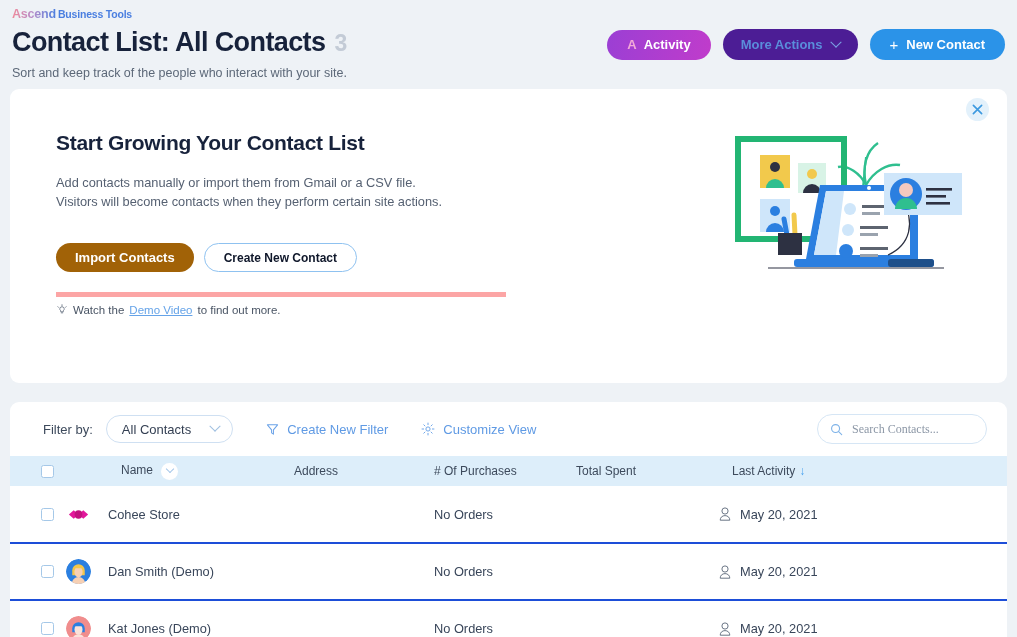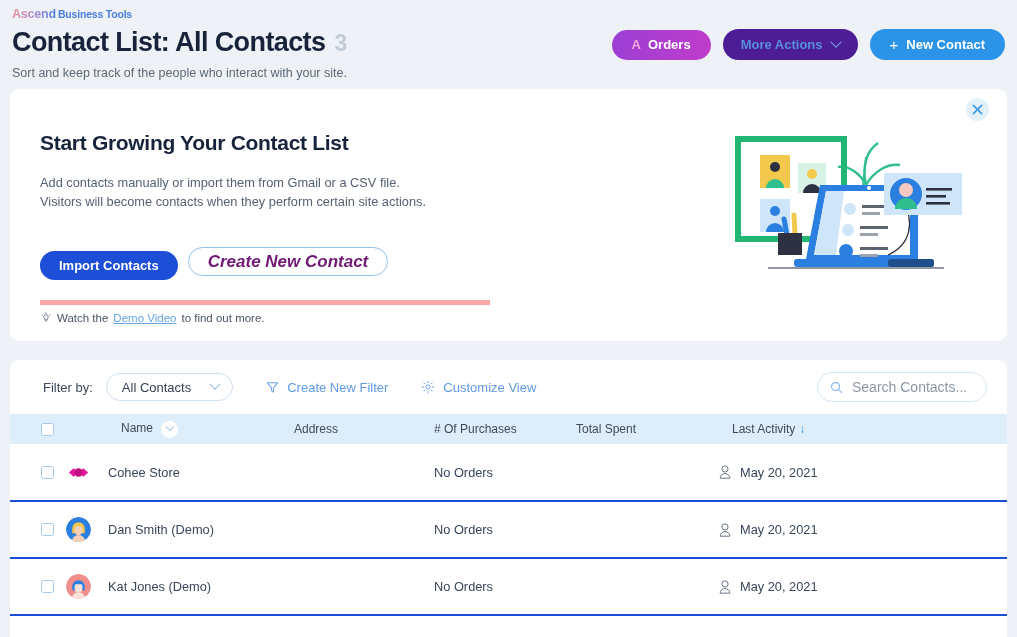--- a/index.html
+++ b/index.html
@@ -40,28 +40,28 @@
   .chev { width: 8px; height: 8px; border-right: 1.6px solid #7ba3e4; border-bottom: 1.6px solid #7ba3e4;
           transform: rotate(45deg) translate(-2px,-2px); display: inline-block; }
   .btn-new {
     background: #2b93e8; color: #fff; font-size: 13px; font-weight: bold;
     border-radius: 20px; height: 31px; padding: 0 20px; gap: 8px;
   }
   .plus { font-size: 15px; font-weight: normal; line-height: 1; }
 
   
   .card { background: #fff; border-radius: 9px; margin: 0 10px; position: relative; }
-  .banner { height: 252px; padding: 42px 0 0 30px; overflow: hidden; }
+  .banner { height: 294px; padding: 42px 0 0 46px; overflow: hidden; }
   .banner h2 { font-size: 21px; font-weight: bold; color: #17223b; letter-spacing: -0.3px; }
   .banner p { font-size: 12.8px; color: #566172; line-height: 19px; margin-top: 18px; }
   .banner-btns { display: flex; gap: 10px; margin-top: 32px; align-items: center; }
-  .btn-import { background: #1d4ed8; color: #fff; font-size: 13px; font-weight: bold;
-                border-radius: 17px; height: 29px; padding: 0 19px; margin-top: 8px; }
-  .btn-create { background: #fff; color: #701a75; font-size: 17px; font-weight: 600;
-                border: 1px solid #8fc2f0; border-radius: 17px; height: 29px; padding: 0 19px; font-style: italic; }
+  .btn-import { background: #a16207; color: #fff; font-size: 13px; font-weight: bold;
+                border-radius: 17px; height: 29px; padding: 0 19px; }
+  .btn-create { background: #fff; color: #0f172a; font-size: 12px; font-weight: 600;
+                border: 1px solid #8fc2f0; border-radius: 17px; height: 29px; padding: 0 19px; }
   .demo-line { font-size: 11.5px; color: #4a5565; margin-top: 20px; display: flex; align-items: center; gap: 5px;
                border-top: 5px solid #fca5a5; padding-top: 7px; width: 450px; }
   .demo-link { color: #65a3e8; }
   .bulb { width: 12px; height: 12px; flex: 0 0 12px; }
 
   .banner-close { position: absolute; right: 18px; top: 9px; width: 23px; height: 23px;
                   border-radius: 50%; background: #e3f1fb; display: flex; align-items: center;
                   justify-content: center; cursor: pointer; }
   .banner-close svg { width: 11px; height: 11px; }
 
@@ -72,21 +72,21 @@
   .filter-bar { height: 54px; display: flex; align-items: center; padding: 0 20px 0 33px; position: relative; }
   .filter-label { font-size: 13px; color: #3d4a5c; margin-right: 13px; }
   .filter-select { border: 1px solid #cfe0f2; border-radius: 16px; height: 28px; background:#fff;
                    display: flex; align-items: center; gap: 20px; padding: 0 13px 0 15px; cursor: pointer; }
   .filter-select span { font-size: 13px; color: #333f52; }
   .link-action { display: flex; align-items: center; gap: 8px; margin-left: 33px; cursor: pointer; }
   .link-action span { font-size: 13px; color: #5f9ae4; }
   .search-box { position: absolute; right: 20px; top: 12px; width: 170px; height: 30px;
                 border: 1px solid #d6e6f5; border-radius: 16px; display: flex; align-items: center;
                 padding: 0 12px; gap: 9px; background: #fff; }
-  .search-box input { border: none; outline: none; font-family: Liberation Sans, sans-serif; font-size: 14px;
+  .search-box input { border: none; outline: none; font-family: Liberation Serif, serif; font-size: 12px;
                       color: #6b7686; width: 120px; background: transparent; }
   .search-box input::placeholder { color: #8c97a6; }
 
   table { width: 100%; border-collapse: collapse; table-layout: fixed; }
   thead tr { background: #ddeefa; height: 30px; }
   th { font-size: 12px; font-weight: normal; color: #3d4a5c; text-align: left; padding: 0; }
   .th-inner { display: flex; align-items: flex-start; gap: 8px; margin-left: 13px; }
   .sort-circle { width: 17px; height: 17px; border-radius: 50%; background: #fff;
                  display: flex; align-items: center; justify-content: center; cursor: pointer; }
   .sort-circle .chev2 { width: 6px; height: 6px; border-right: 1.4px solid #9fc3e8;
@@ -122,21 +122,21 @@
 
   <div class="title-row">
     <div class="page-title">Contact List: All Contacts</div>
     <div class="page-count">3</div>
   </div>
   <div class="page-sub">Sort and keep track of the people who interact with your site.</div>
 
   <div class="header-actions">
     <button class="btn btn-upgrade">
       <span class="a-icon">A</span>
-      <span>Orders</span>
+      <span>Activity</span>
     </button>
     <button class="btn btn-more">
       <span>More Actions</span>
       <i class="chev"></i>
     </button>
     <button class="btn btn-new">
       <span class="plus">+</span>
       <span>New Contact</span>
     </button>
   </div>

